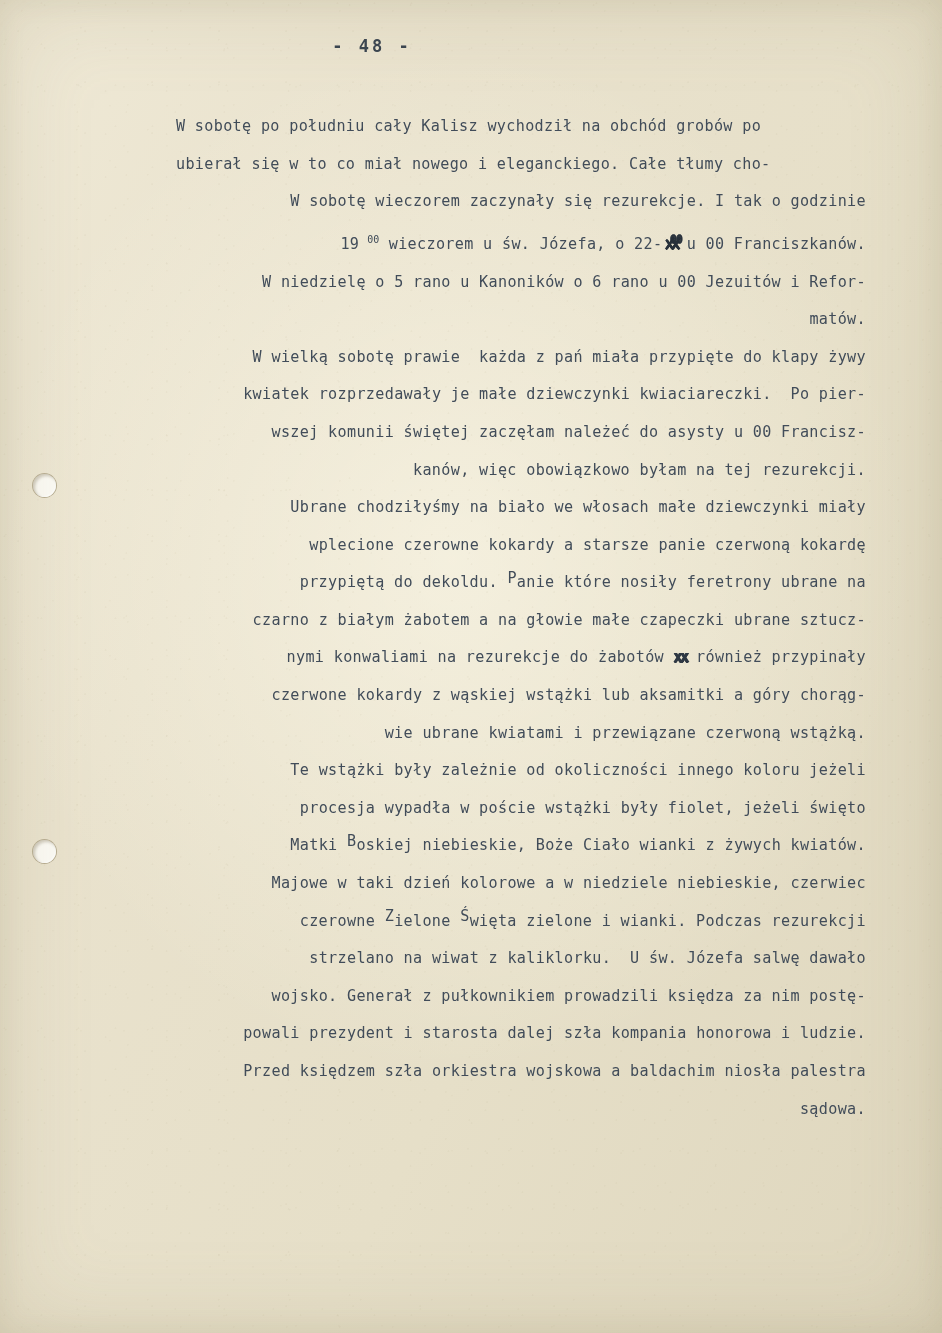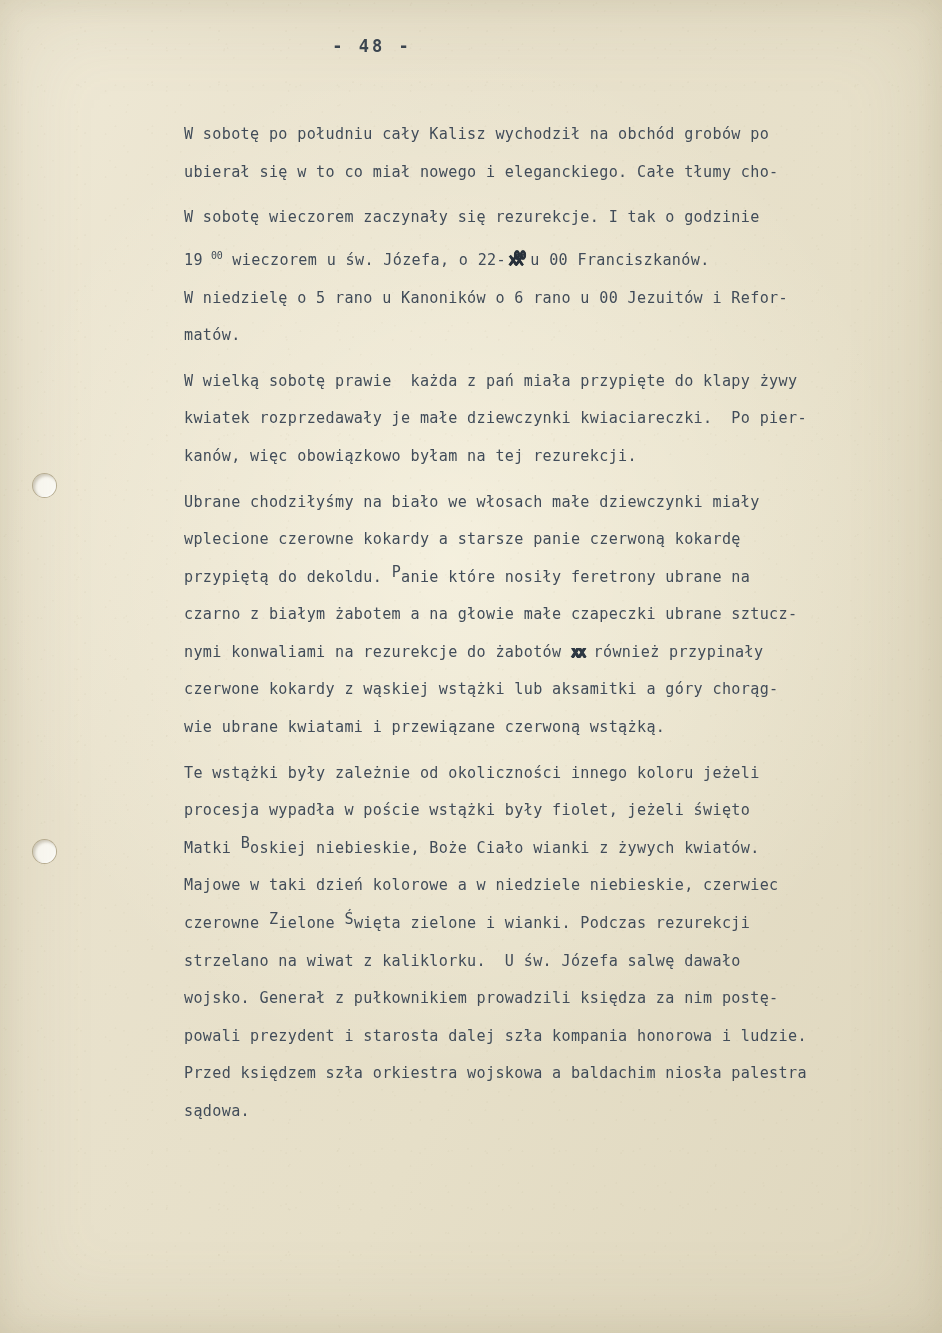--- a/index.html
+++ b/index.html
@@ -83,25 +83,25 @@
     top: 108px;
     left: 176px;
     width: 690px;
     color: #414c59;
     font-size: 15.1px;
     line-height: 37.6px;
     letter-spacing: 0.35px;
   }
 
   .para {
-    margin: 8px;
+    margin: 0;
     white-space: pre-wrap;
   }
   .para + .para { margin-top: 0; }
-  .gap { margin-top: 18px; }
+  .gap { margin-top: 18px; text-align: right; }
 
   .line { display: block; white-space: pre; }
 
   
   sup.raised {
     font-size: 0.66em;
     vertical-align: 0.62em;
     letter-spacing: 0;
     padding-left: 8px;
   }
@@ -137,19 +137,19 @@
   <div class="grain"></div>
 
   <div class="punch" id="punch-0" style="left: 33px; top: 474px;"></div>
   <div class="punch" id="punch-1" style="left: 33px; top: 840px;"></div>
 
   <div class="page-number">-  48  -</div>
 
   <div class="body-text" style="color: rgb(65, 76, 89);">
     <p class="para" id="para-p1"><span class="line">W sobotę po południu cały Kalisz wychodził na obchód grobów po</span><span class="line">ubierał się w to co miał nowego i eleganckiego. Całe tłumy cho-</span></p>
     <p class="para gap" id="para-p2"><span class="line">W sobotę wieczorem zaczynały się rezurekcje. I tak o godzinie</span><span class="line">19<sup class="raised">00</sup> wieczorem u św. Józefa, o 22-<span class="overtype"><sup class="raised">00</sup><span style="margin-left:-1.15em">xx</span></span> u 00 Franciszkanów.</span><span class="line">W niedzielę o 5 rano u Kanoników o 6 rano u 00 Jezuitów i Refor-</span><span class="line">matów.</span></p>
-    <p class="para gap" id="para-p3"><span class="line">W wielką sobotę prawie  każda z pań miała przypięte do klapy żywy</span><span class="line">kwiatek rozprzedawały je małe dziewczynki kwiaciareczki.  Po pier-</span><span class="line">kanów, więc obowiązkowo byłam na tej rezurekcji.</span></p>
+    <p class="para gap" id="para-p3"><span class="line">W wielką sobotę prawie  każda z pań miała przypięte do klapy żywy</span><span class="line">kwiatek rozprzedawały je małe dziewczynki kwiaciareczki.  Po pier-</span><span class="line">wszej komunii świętej zaczęłam należeć do asysty u 00 Francisz-</span><span class="line">kanów, więc obowiązkowo byłam na tej rezurekcji.</span></p>
     <p class="para gap" id="para-p4"><span class="line">Ubrane chodziłyśmy na biało we włosach małe dziewczynki miały</span><span class="line">wplecione czerowne kokardy a starsze panie czerwoną kokardę</span><span class="line">przypiętą do dekoldu. <span class="bigcap">P</span>anie które nosiły feretrony ubrane na</span><span class="line">czarno z białym żabotem a na głowie małe czapeczki ubrane sztucz-</span><span class="line">nymi konwaliami na rezurekcje do żabotów <span class="strike-over">xx</span> również przypinały</span><span class="line">czerwone kokardy z wąskiej wstążki lub aksamitki a góry chorąg-</span><span class="line">wie ubrane kwiatami i przewiązane czerwoną wstążką.</span></p>
     <p class="para gap" id="para-p5"><span class="line">Te wstążki były zależnie od okoliczności innego koloru jeżeli</span><span class="line">procesja wypadła w pościе wstążki były fiolet, jeżeli święto</span><span class="line">Matki <span class="bigcap">B</span>oskiej niebieskie, Boże Ciało wianki z żywych kwiatów.</span><span class="line">Majowe w taki dzień kolorowe a w niedziele niebieskie, czerwiec</span><span class="line">czerowne <span class="bigcap">Z</span>ielone <span class="bigcap">Ś</span>więta zielone i wianki. Podczas rezurekcji</span><span class="line">strzelano na wiwat z kaliklorku.  U św. Józefa salwę dawało</span><span class="line">wojsko. Generał z pułkownikiem prowadzili księdza za nim postę-</span><span class="line">powali prezydent i starosta dalej szła kompania honorowa i ludzie.</span><span class="line">Przed księdzem szła orkiestra wojskowa a baldachim niosła palestra</span><span class="line">sądowa.</span></p>
   </div>
 
   <div class="vignette"></div>
 </div>
 
 </body></html>

